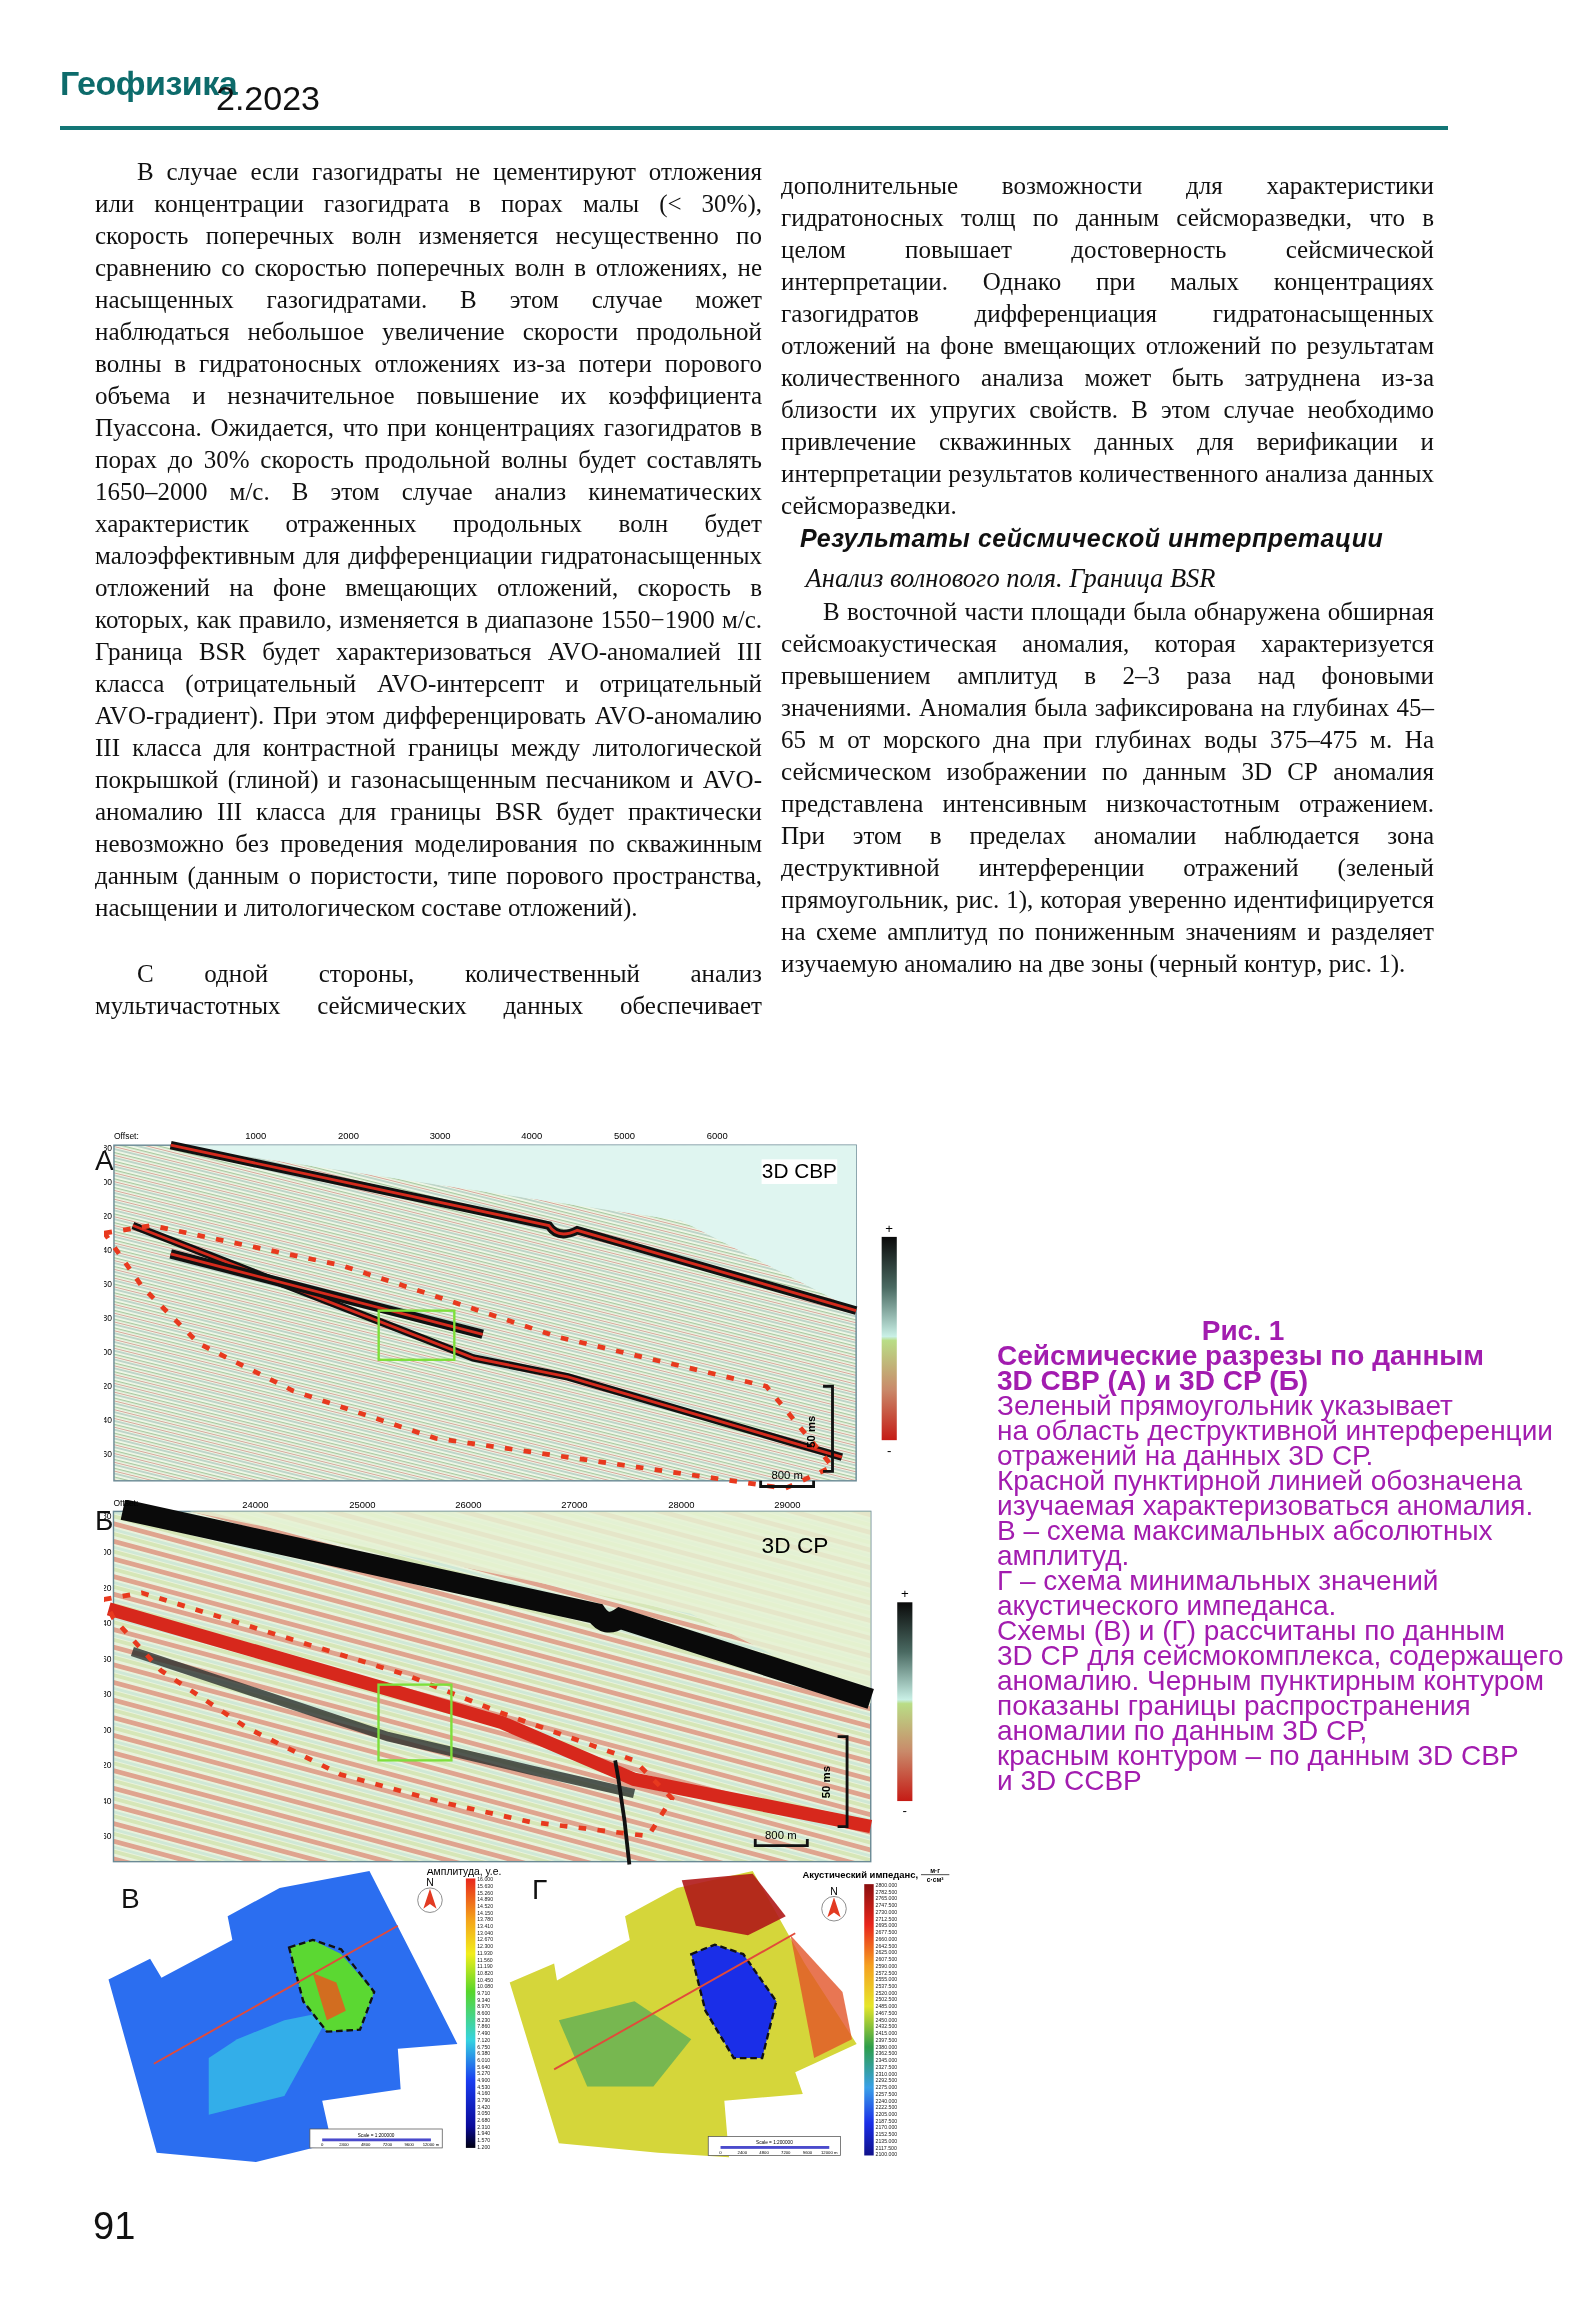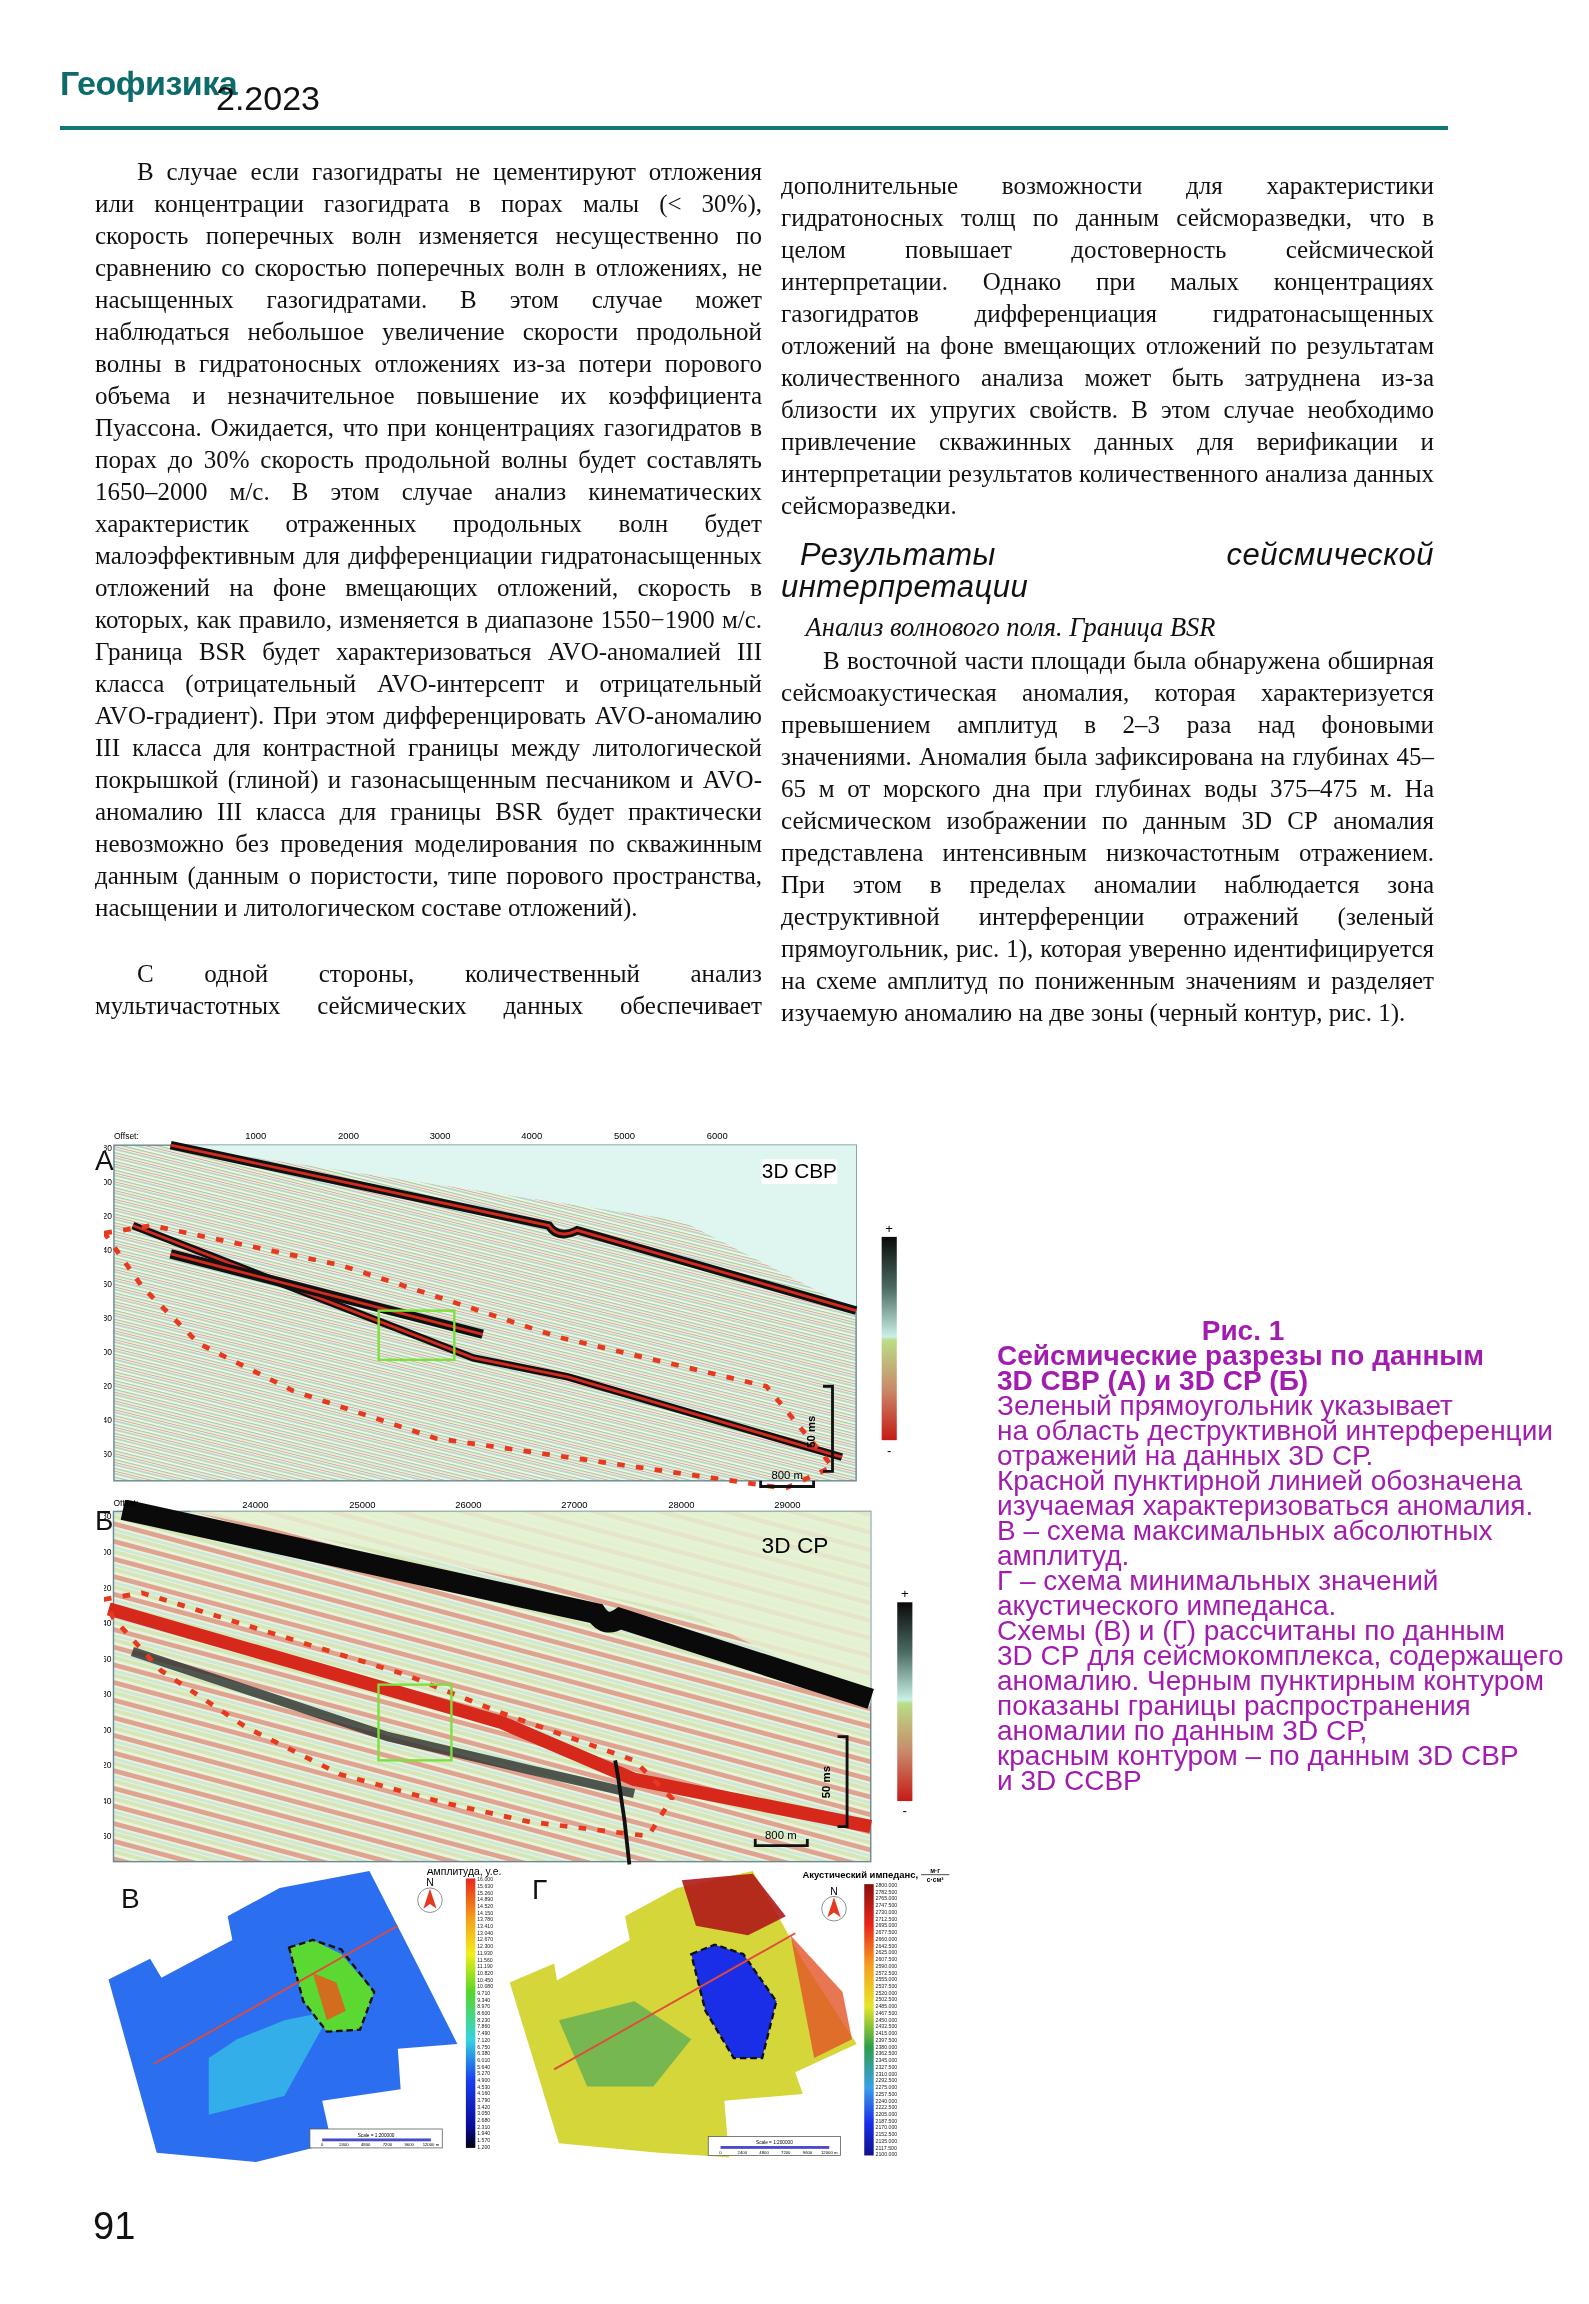--- a/index.html
+++ b/index.html
@@ -5,21 +5,21 @@
   html, body { margin:0; padding:0; background:#ffffff; }
   body { width:1590px; height:2304px; position:relative; overflow:hidden; font-family:"Liberation Serif", serif; color:#111; }
   .hdr-title { position:absolute; left:60px; top:64px; font-family:"Liberation Sans", sans-serif; font-weight:bold; font-size:34px; color:#0d6b6b; letter-spacing:-0.5px;text-align:center; }
   .hdr-issue { position:absolute; left:216px; top:79px; font-family:"Liberation Sans", sans-serif; font-weight:normal; font-size:34px; color:#111; }
   .hdr-rule { position:absolute; left:60px; top:126px; width:1388px; height:3.8px; background:#137676; }
   .col { position:absolute; font-size:25px; line-height:32px; text-align:justify; }
   .col p { margin:0; text-indent:42px; }
   .col p.noindent { text-indent:0; }
   #col-left { left:95px; top:156px; width:667px; }
   #col-right { left:781px; top:170px; width:653px; }
-  .sec-title { font-family:"Liberation Sans", sans-serif; font-weight:normal; font-style:italic; font-size:31px; letter-spacing:0.5px; margin-top:17px; text-indent:19px; }
+  .sec-title { font-family:"Liberation Sans", sans-serif; font-weight:bold; font-style:italic; font-size:25px; letter-spacing:0.5px; text-indent:19px; }
   .sub-title { font-family:"Liberation Serif", serif; font-weight:normal; font-style:italic; font-size:26.5px; text-indent:24.6px; margin-bottom:1.9px;margin-top:8px; }
   
   .panel-letter { position:absolute; font-family:"Liberation Sans", sans-serif; font-size:28px; color:#111; }
   .seis { position:absolute; }
   .caption { position:absolute; left:997px; top:1318px; width:454px; font-family:Liberation Sans, sans-serif; font-size:28px; line-height:25px; color:#a21caf; }
   .caption .cap-num { text-align:center; font-weight:bold; padding-left:38px; }
   .caption .cap-title { font-weight:bold; }
   .caption div { white-space:nowrap; }
   .page-num { position:absolute; left:93px; top:2205px; font-family:"Liberation Sans", sans-serif; font-size:38px; color:#111; }
   svg text { font-family:"Liberation Sans", sans-serif; }

